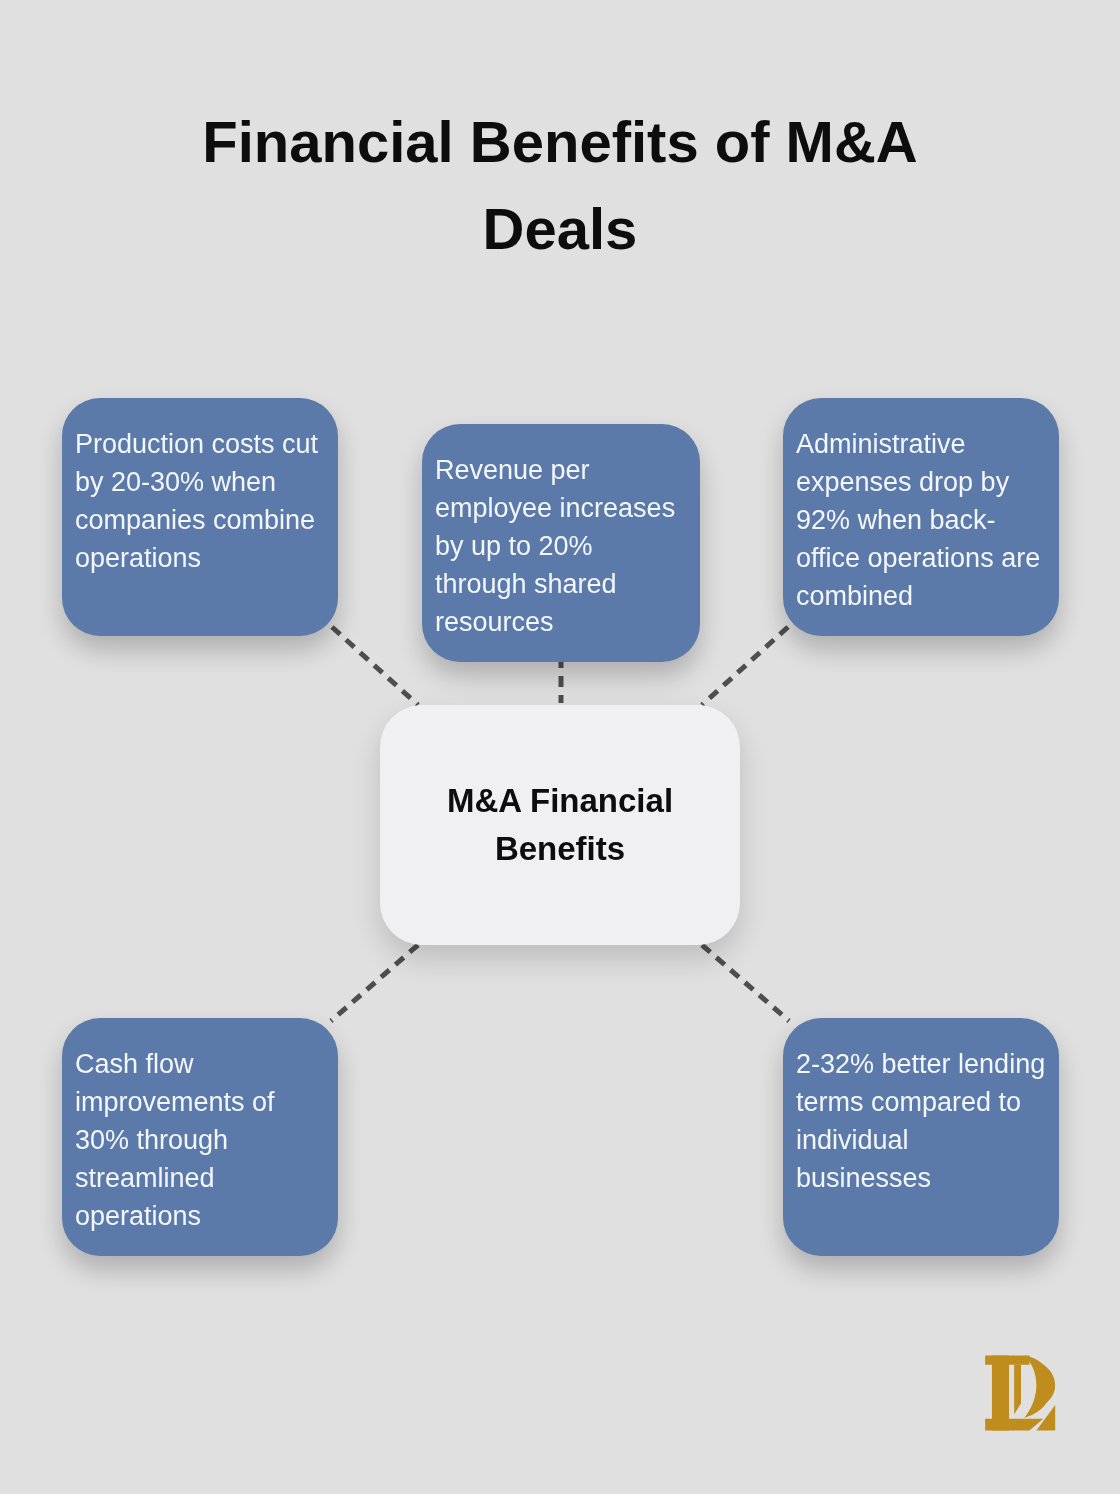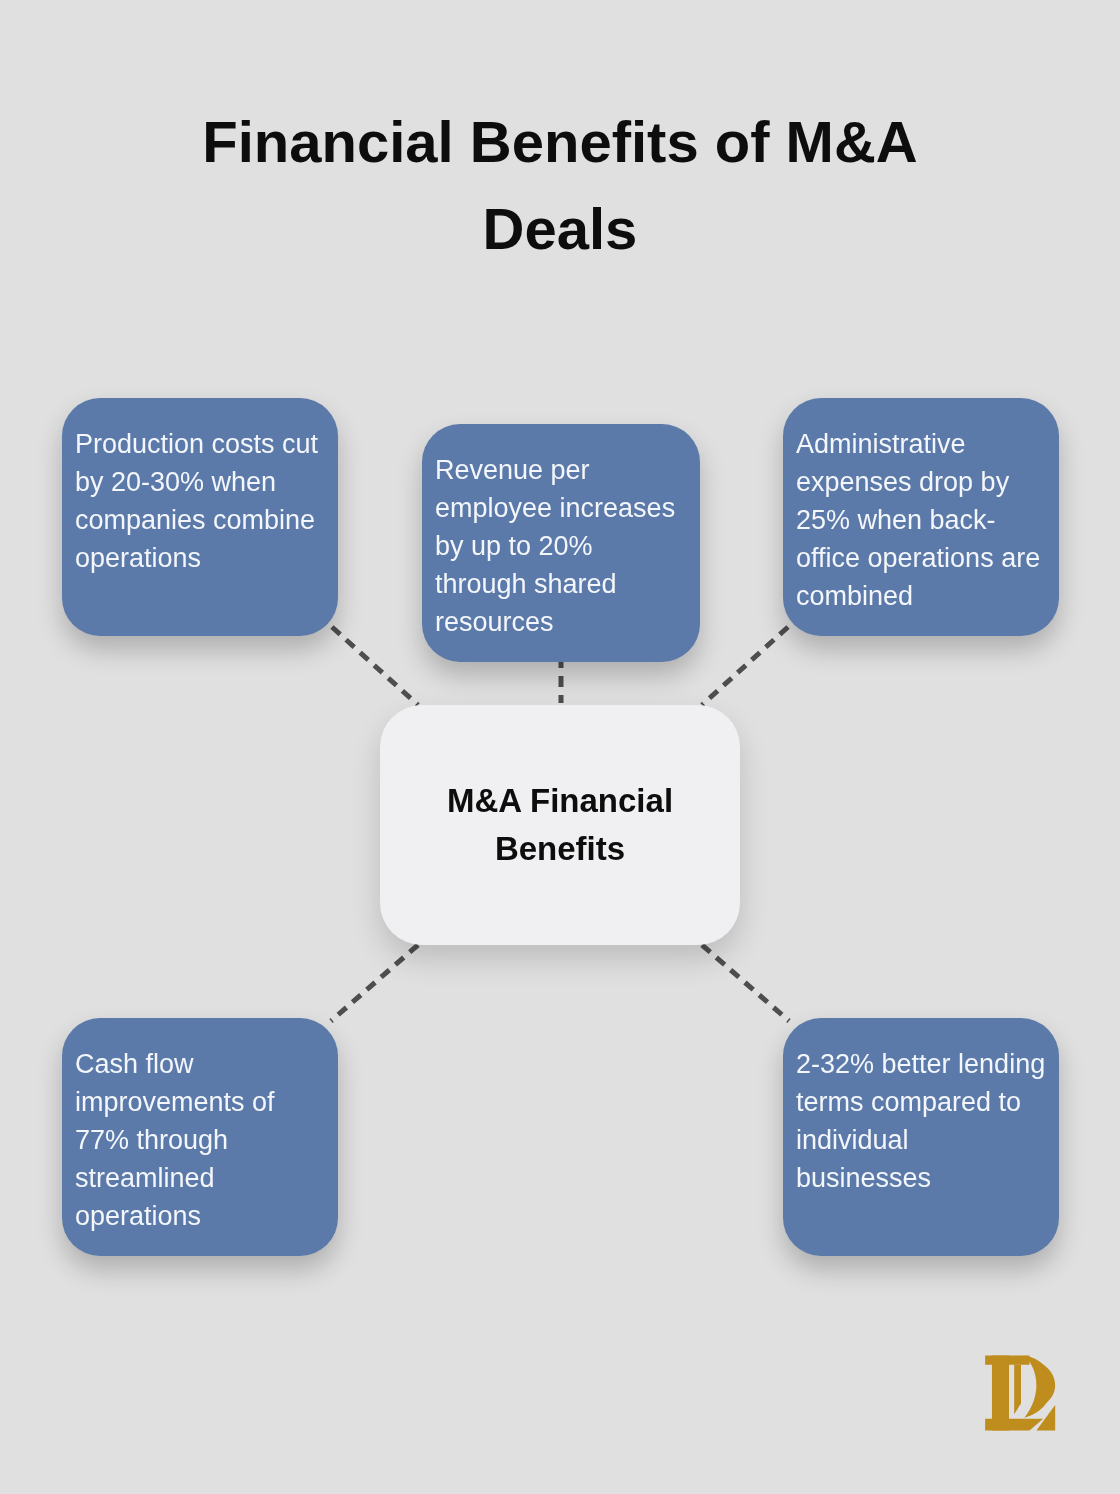--- a/index.html
+++ b/index.html
@@ -75,29 +75,29 @@
 
   <div class="node n1">
     <p>Production costs cut by 20-30% when companies combine operations</p>
   </div>
 
   <div class="node n2">
     <p>Revenue per employee increases by up to 20% through shared resources</p>
   </div>
 
   <div class="node n3">
-    <p>Administrative expenses drop by 25% when back-office operations are combined</p>
+    <p>Administrative expenses drop by 92% when back-office operations are combined</p>
   </div>
 
   <div class="center-node">
     <p>M&amp;A Financial Benefits</p>
   </div>
 
   <div class="node n4">
-    <p>Cash flow improvements of 77% through streamlined operations</p>
+    <p>Cash flow improvements of 30% through streamlined operations</p>
   </div>
 
   <div class="node n5">
     <p>2-32% better lending terms compared to individual businesses</p>
   </div>
 
   <svg class="logo" viewBox="0 0 96 96" aria-hidden="true">
     <path d="M6 4 H58 V15 H6 Z"></path>
     <path d="M14 4 H34 V92 H14 Z"></path>
     <path d="M6 78 H74 L58 92 H6 Z"></path>

